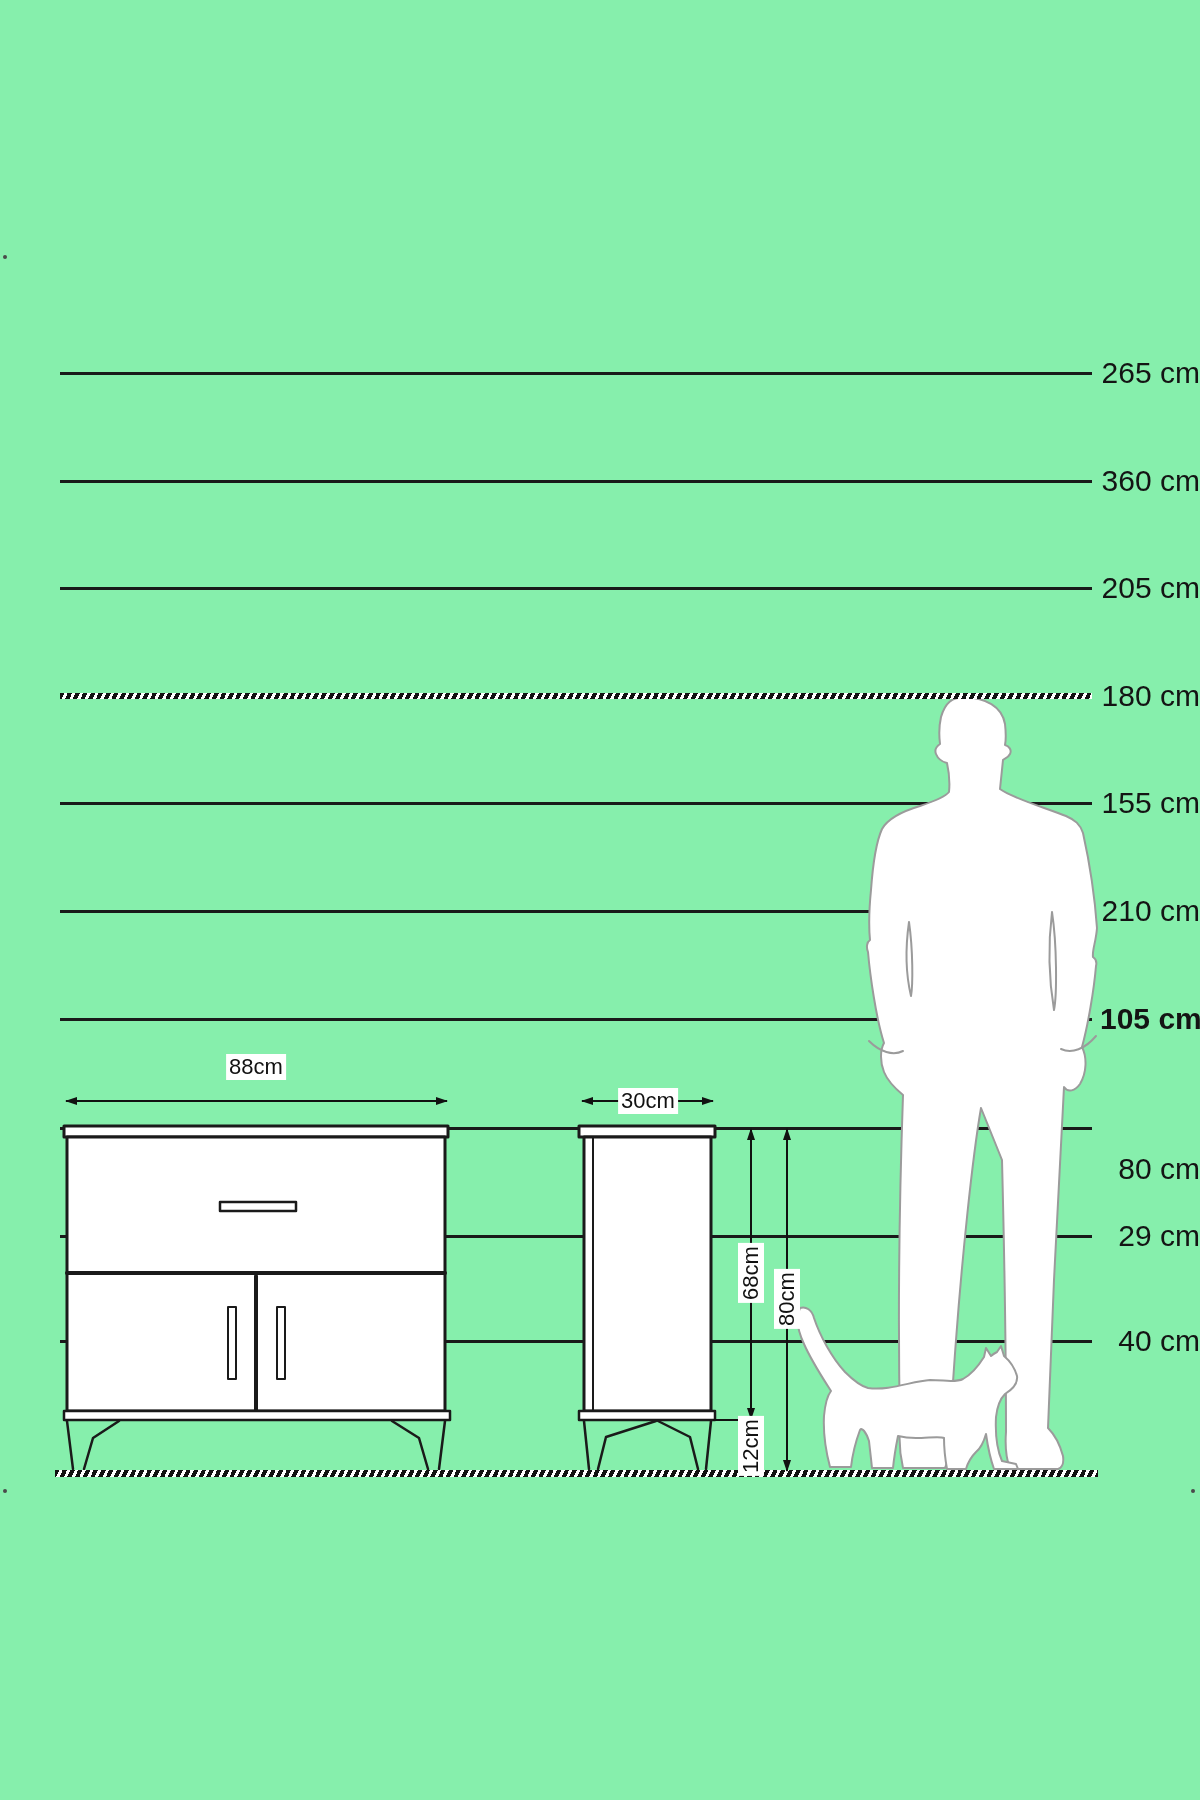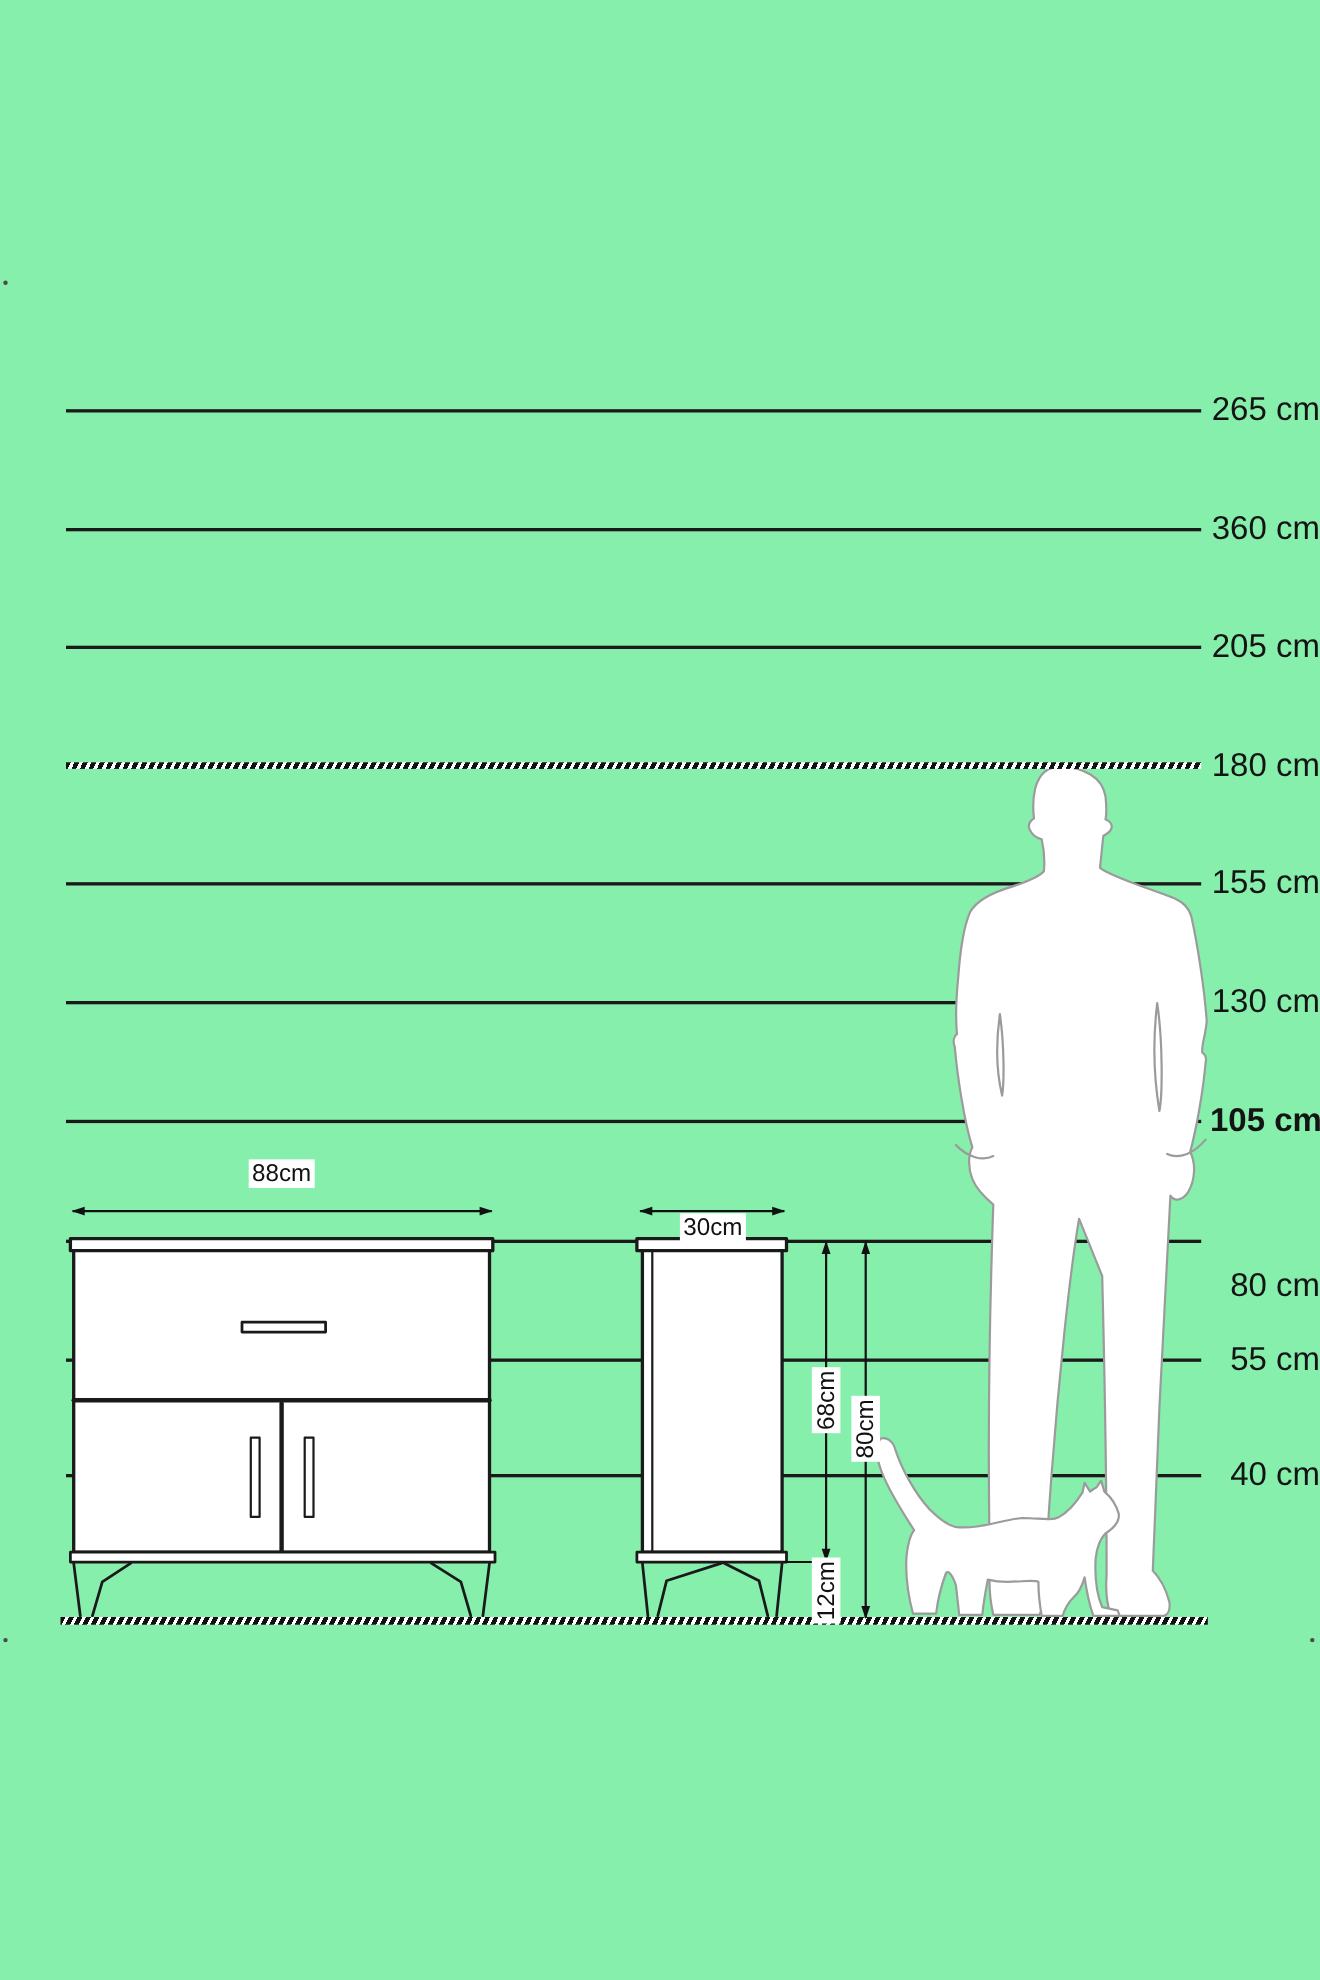--- a/index.html
+++ b/index.html
@@ -29,27 +29,27 @@
       <div class="scale-line" style="top: 372px;"></div>
       <div class="scale-label" style="top: 354px;">265 cm</div>
       <div class="scale-line" style="top: 480px;"></div>
       <div class="scale-label" style="top: 462px;">360 cm</div>
       <div class="scale-line" style="top: 587px;"></div>
       <div class="scale-label" style="top: 569px;">205 cm</div>
       <div class="scale-label" style="top: 677px;">180 cm</div>
       <div class="scale-line" style="top: 802px;"></div>
       <div class="scale-label" style="top: 784px;">155 cm</div>
       <div class="scale-line" style="top: 910px;"></div>
-      <div class="scale-label" style="top: 892px;">130 cm</div>
+      <div class="scale-label" style="top: 892px;">210 cm</div>
       <div class="scale-line" style="top: 1018px;"></div>
       <div class="scale-label" style="top: 1000px; font-weight: bold;">105 cm</div>
       <div class="scale-line" style="top: 1127px;"></div>
       <div class="scale-label" style="top: 1150px;">80 cm</div>
       <div class="scale-line" style="top: 1235px;"></div>
-      <div class="scale-label" style="top: 1217px;">55 cm</div>
+      <div class="scale-label" style="top: 1217px;">29 cm</div>
       <div class="scale-line" style="top: 1340px;"></div>
       <div class="scale-label" style="top: 1322px;">40 cm</div>
     </div>
 
   <div id="art-layer" class="layer">
     <svg width="1200" height="1800" viewBox="0 0 1200 1800">
       <g stroke="#1a1a1a" fill="#ffffff" stroke-linejoin="round" stroke-linecap="round">
         <rect x="64" y="1126" width="384" height="11" stroke-width="3"></rect>
         <rect x="67" y="1137" width="378" height="274" stroke-width="3"></rect>
         <line x1="67" y1="1273" x2="445" y2="1273" stroke-width="4"></line>
@@ -185,19 +185,19 @@
       <g stroke="#111" stroke-width="2" fill="none">
         <line x1="66" y1="1101" x2="447" y2="1101" marker-start="url(#ah-s)" marker-end="url(#ah-e)"></line>
         <line x1="582" y1="1101" x2="713" y2="1101" marker-start="url(#ah-s)" marker-end="url(#ah-e)"></line>
         <line x1="751" y1="1129" x2="751" y2="1419" marker-start="url(#ah-s)" marker-end="url(#ah-e)"></line>
         <line x1="787" y1="1129" x2="787" y2="1471" marker-start="url(#ah-s)" marker-end="url(#ah-e)"></line>
         <line x1="751" y1="1421" x2="751" y2="1471" marker-start="url(#ah-s)" marker-end="url(#ah-e)"></line>
         <line x1="713" y1="1420" x2="762" y2="1420"></line>
       </g>
     </svg>
     <div class="dim-text" style="left:256px;top:1067px;">88cm</div>
-    <div class="dim-text" style="left:648px;top:1101px;margin-top:15px;">30cm</div>
+    <div class="dim-text" style="left:648px;top:1101px;">30cm</div>
     <div class="dim-text vert" style="left:751px;top:1273px;">68cm</div>
     <div class="dim-text vert" style="left:787px;top:1299px;">80cm</div>
     <div class="dim-text vert" style="left:751px;top:1446px;">12cm</div>
   </div>
 
 </div>
 
 </body></html>

